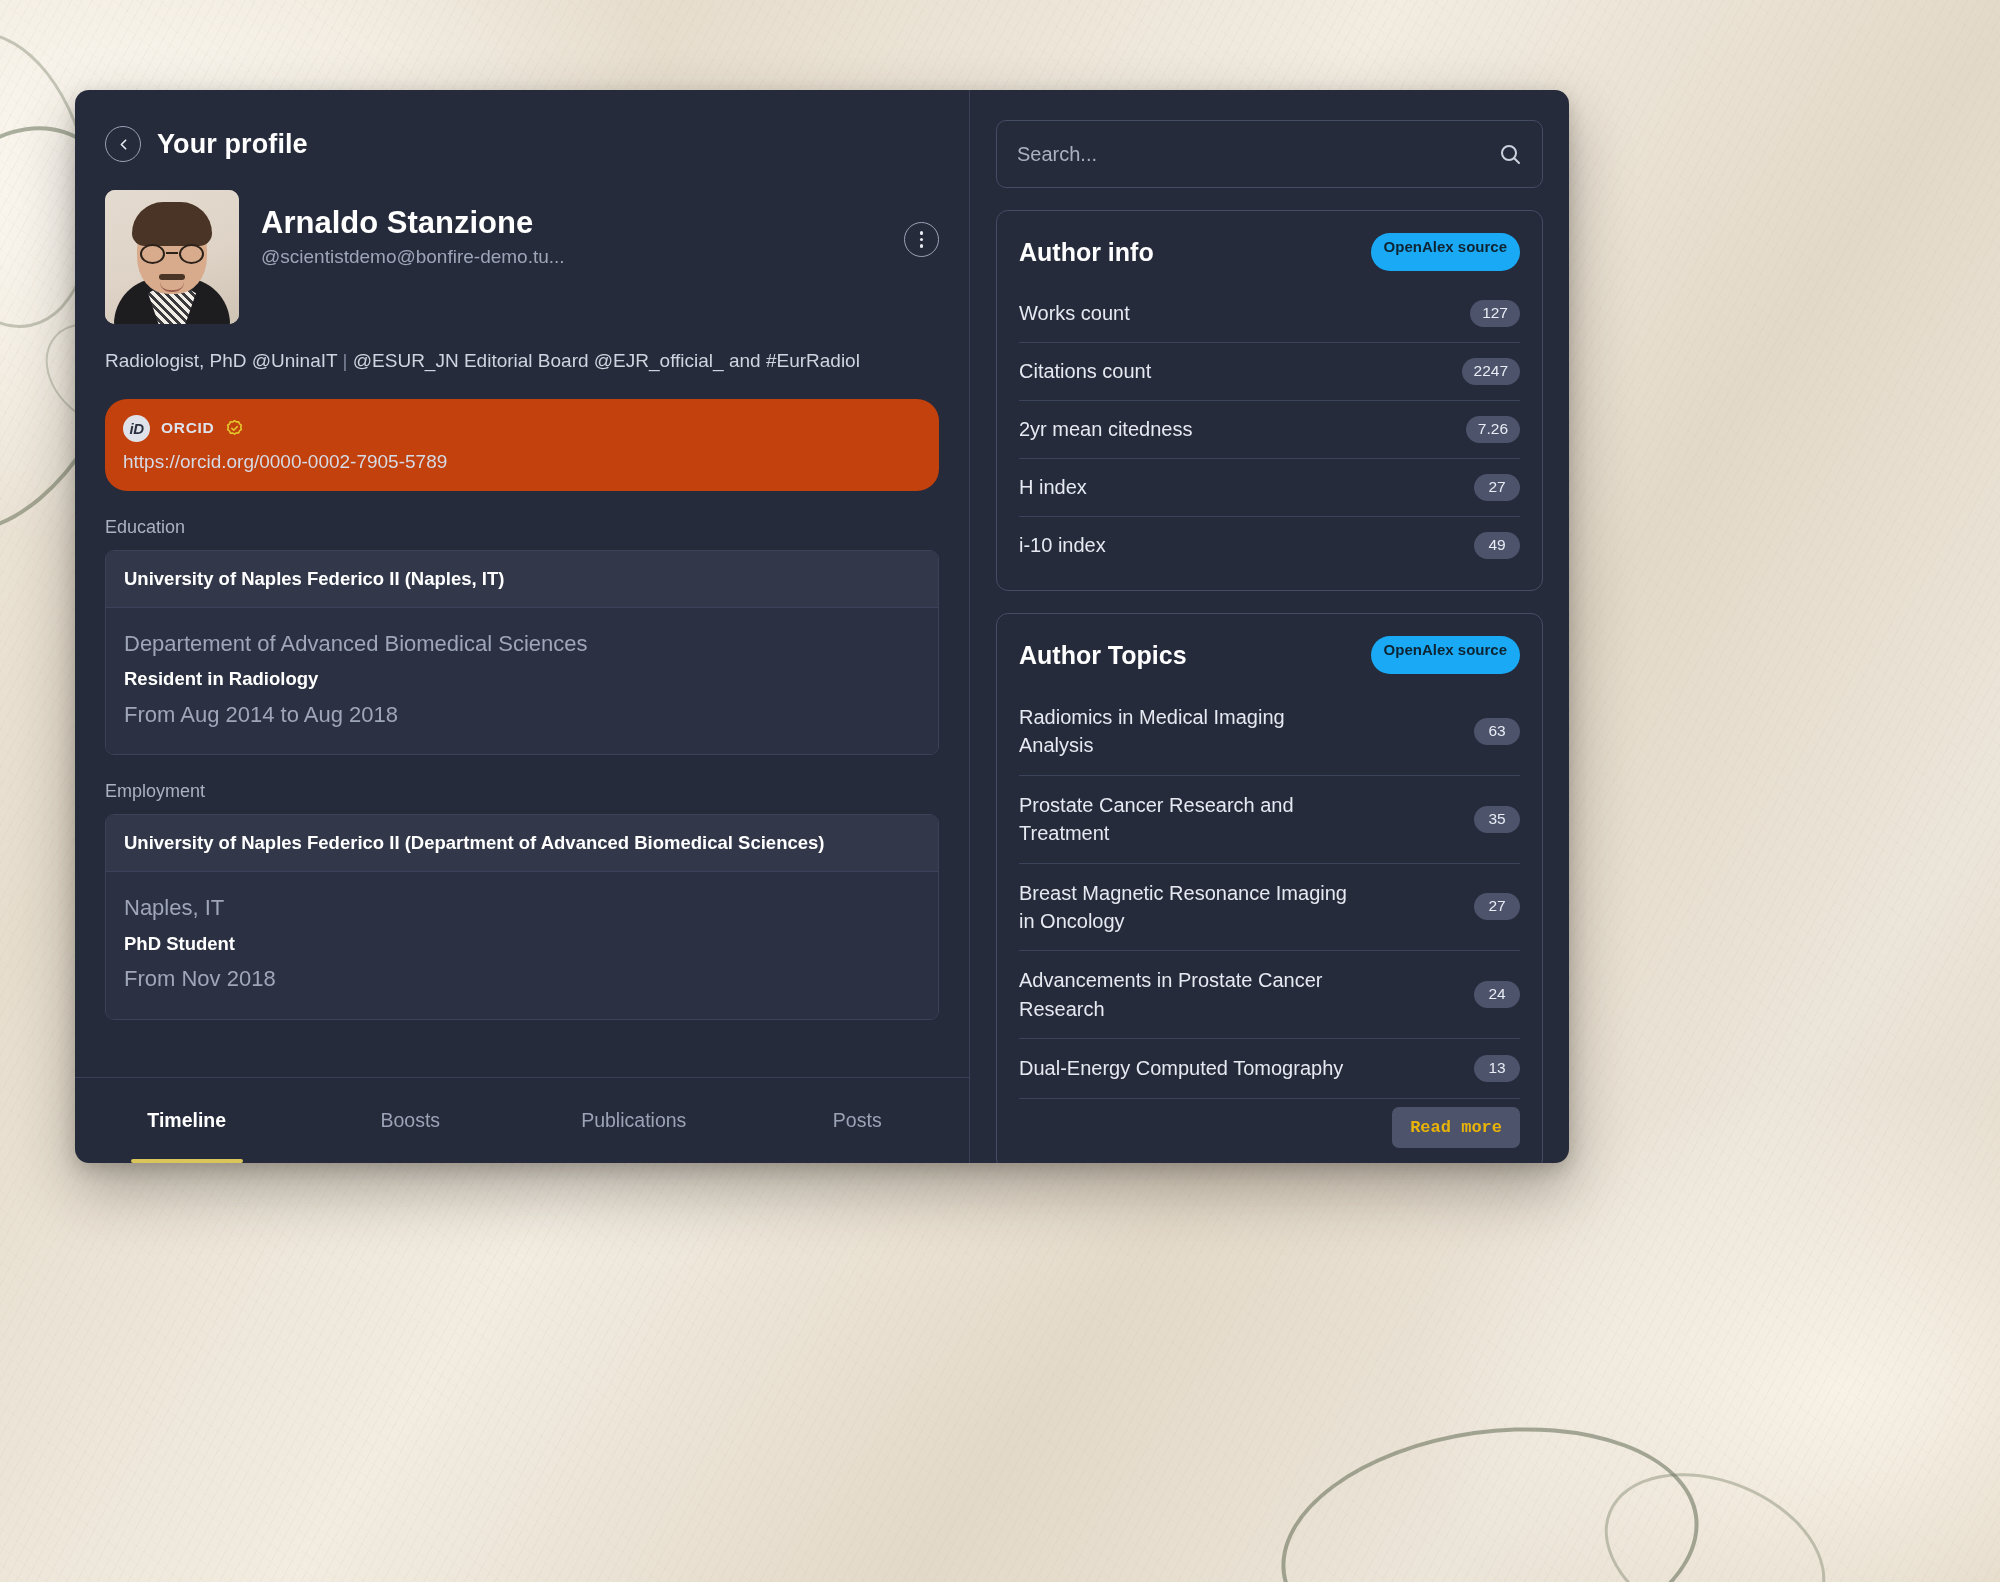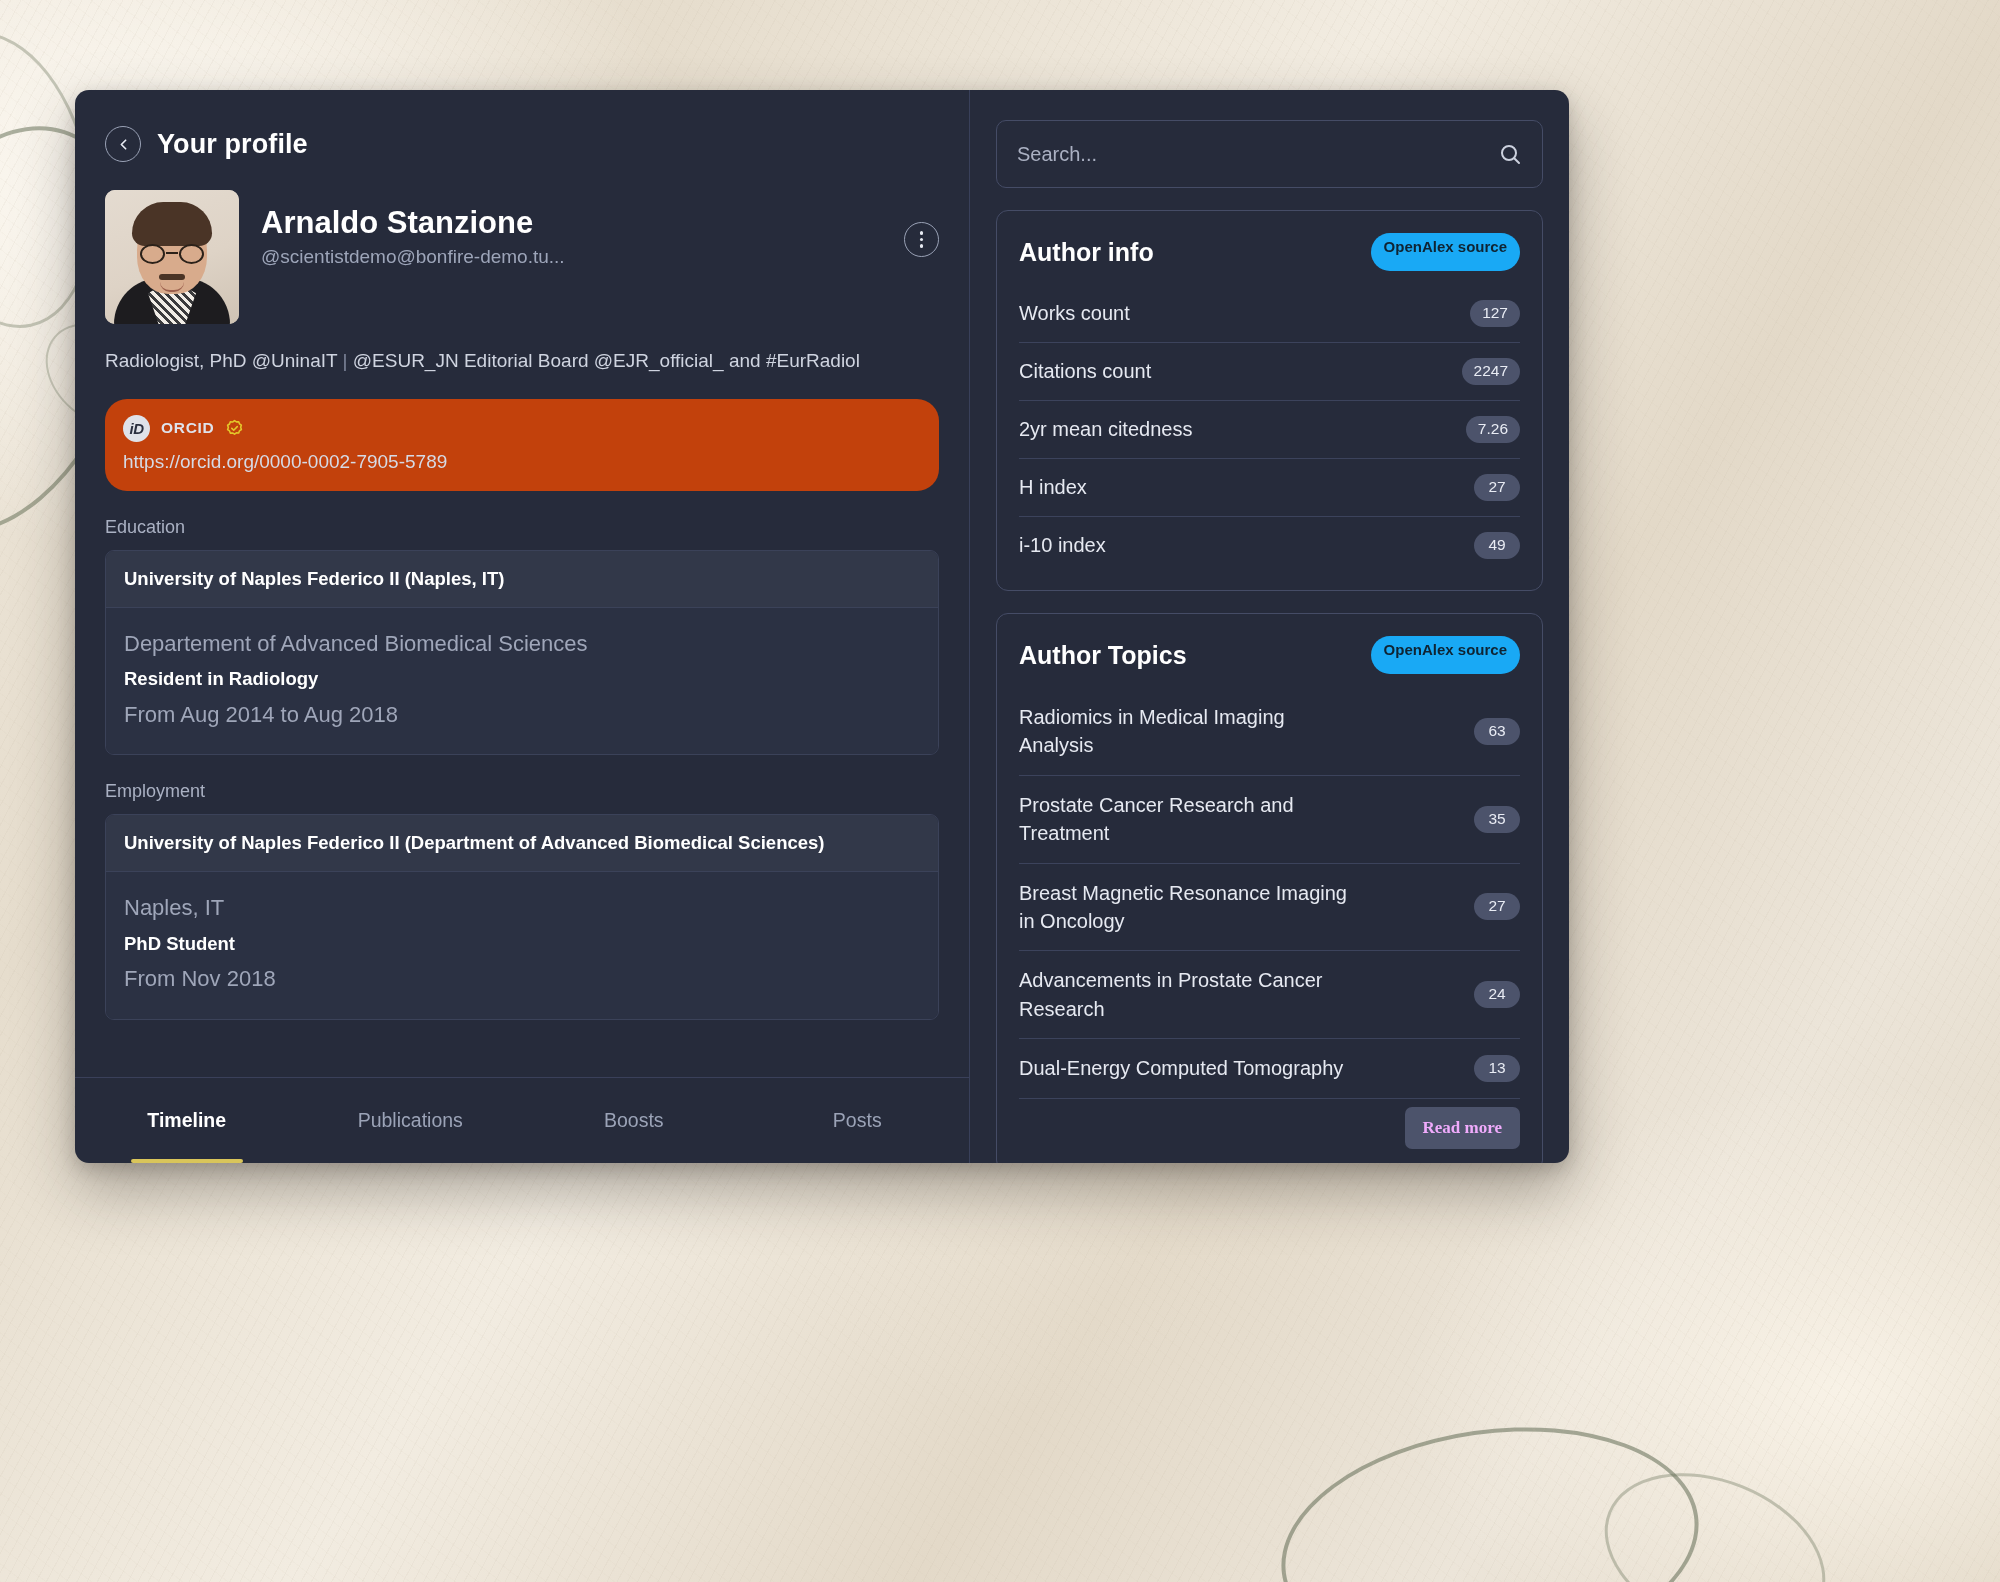--- a/index.html
+++ b/index.html
@@ -370,28 +370,28 @@
     border-bottom: 1px solid #3c435c;
   }
   .topic-row:last-of-type { border-bottom: none; }
   .topic-name {
     font-size: 20px; color: #e6e9f1; line-height: 1.42; max-width: 330px;
   }
 
   .read-more-wrap { display: flex; justify-content: flex-end; padding: 8px 0 6px 0; }
   .read-more {
     background: #4c536b;
-    color: #f0abfc;
+    color: #eab308;
     font-size: 17px;
     font-weight: bold;
     border: none;
     border-radius: 7px;
     padding: 11px 18px;
     cursor: pointer;
-    font-family: Liberation Serif, serif;
+    font-family: Liberation Mono, monospace;
   }
 </style>
 </head>
 <body>
 
 <div id="backdrop">
   <div class="vein v1"></div>
   <div class="vein v2"></div>
   <div class="vein v3"></div>
   <div class="vein v4"></div>
@@ -477,22 +477,22 @@
       <div class="record-head">University of Naples Federico II (Department of Advanced Biomedical Sciences)</div>
       <div class="record-body">
         <div class="muted">Naples, IT</div>
         <div class="strong">PhD Student</div>
         <div class="muted">From Nov 2018</div>
       </div>
     </div>
 
     <div class="tabs">
       <div class="tab active">Timeline</div>
+      <div class="tab">Boosts</div>
       <div class="tab">Publications</div>
-      <div class="tab">Boosts</div>
       <div class="tab">Posts</div>
     </div>
 
   </div>
 
   <div id="side-column">
 
     <div class="search-box">
       <input type="text" placeholder="Search..." style="">
       <span class="search-icon">

